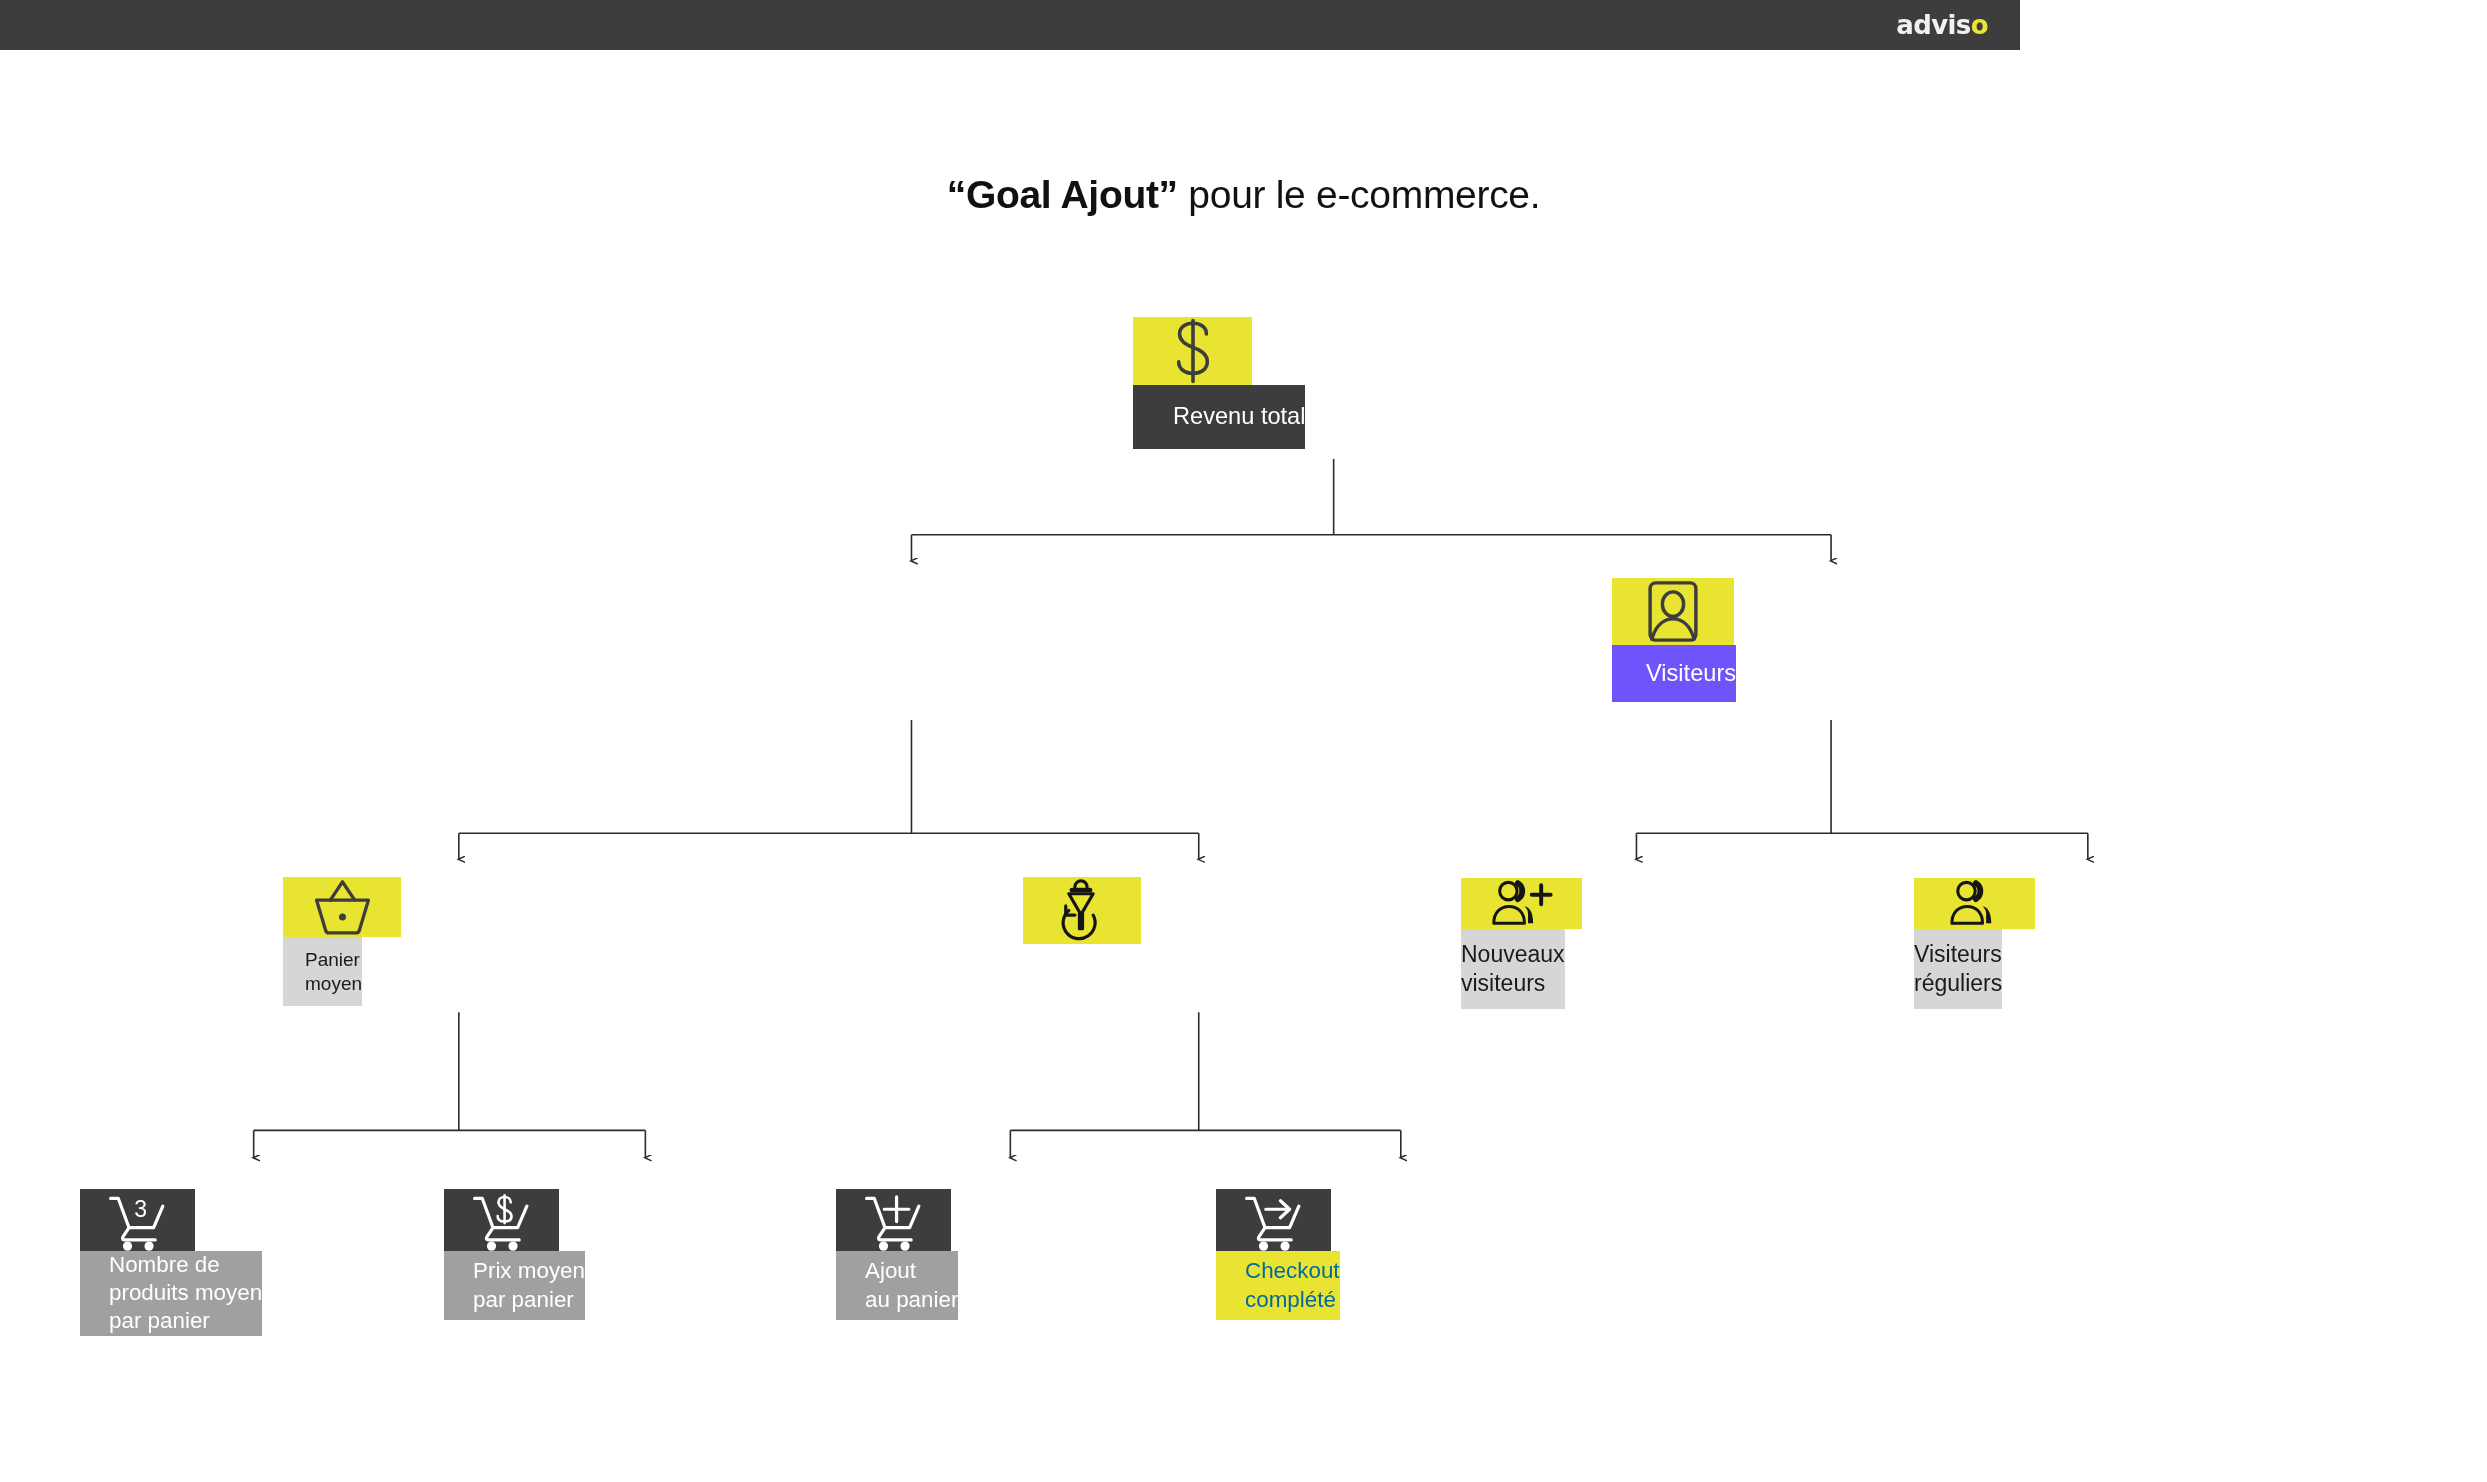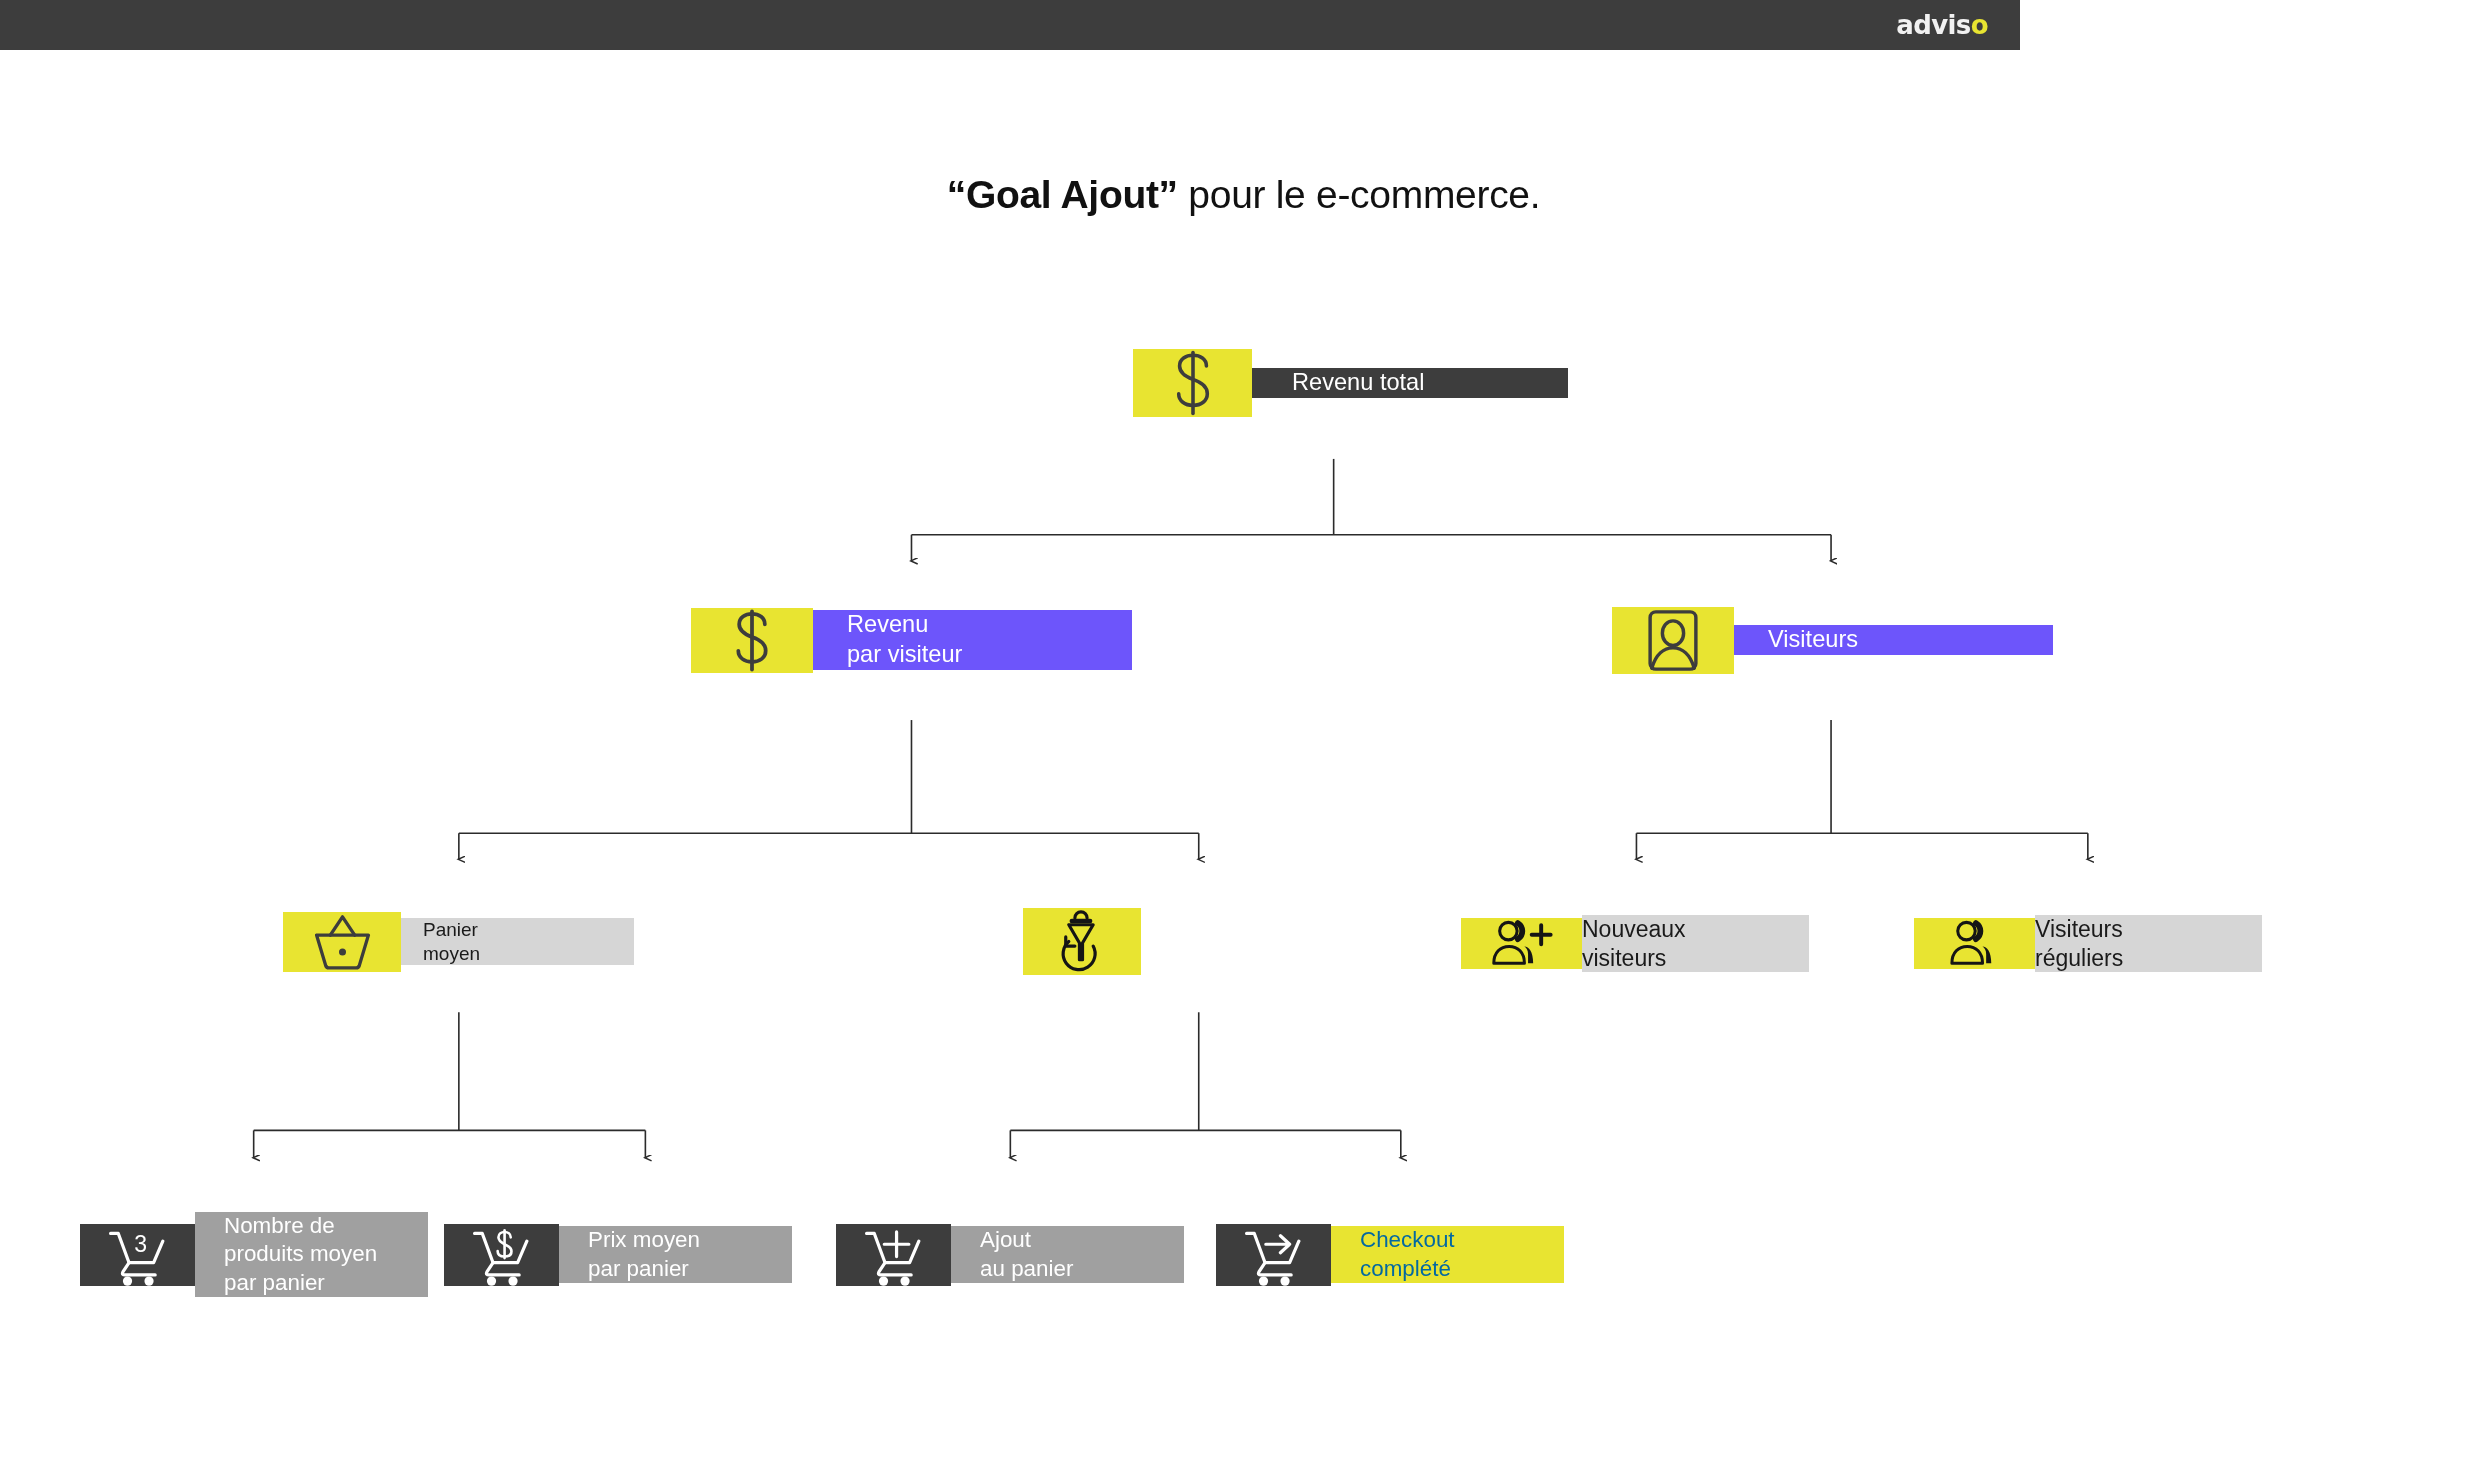--- a/index.html
+++ b/index.html
@@ -65,22 +65,23 @@
     left: 0; top: 0;
     width: 2487px;
     height: 1483px;
     pointer-events: none;
   }
 
   
   .node {
     position: absolute;
     display: flex;
-    align-items: center;
+    align-items: flex-start;
     box-sizing: border-box;
+    flex-direction: column;
   }
   .node .icon-cell {
     flex: 0 0 auto;
     display: flex;
     align-items: center;
     justify-content: center;
     box-sizing: border-box;
   }
   .node .label-cell {
     flex: 1 1 auto;
@@ -177,30 +178,20 @@
   <div class="node lvl1" style="left:1133px; top:317px;">
     <div class="icon-cell ic-yellow">
       <svg width="60" height="68" viewBox="0 0 64 76" fill="none" stroke="#3d3d3d" stroke-width="4" stroke-linecap="round" stroke-linejoin="round">
         <path d="M32 4 L32 72"></path>
         <path d="M47 19 C47 11 40 7 32 7 C24 7 17 11 17 19 C17 27 24 31 32 34 C41 37 48 41 48 50 C48 58 41 63 32 63 C23 63 16 58 16 50"></path>
       </svg>
     </div>
     <div class="label-cell bd-dark">Revenu total</div>
   </div>
 
-  <div class="node lvl2" style="left:691px; top:578px;">
-    <div class="icon-cell ic-yellow">
-      <svg width="56" height="65" viewBox="0 0 64 76" fill="none" stroke="#3d3d3d" stroke-width="4.4" stroke-linecap="round" stroke-linejoin="round">
-        <path d="M32 4 L32 72"></path>
-        <path d="M47 19 C47 11 40 7 32 7 C24 7 17 11 17 19 C17 27 24 31 32 34 C41 37 48 41 48 50 C48 58 41 63 32 63 C23 63 16 58 16 50"></path>
-      </svg>
-    </div>
-    <div class="label-cell bd-purple">Revenu
-par visiteur</div>
-  </div>
 
   <div class="node lvl2" style="left:1612px; top:578px;">
     <div class="icon-cell ic-yellow">
       <svg width="60" height="67" viewBox="0 0 72 82" fill="none" stroke="#3d3d3d" stroke-width="4.2" stroke-linecap="round" stroke-linejoin="round">
         <rect x="8" y="6" width="56" height="70" rx="7"></rect>
         <ellipse cx="36" cy="32" rx="13" ry="15"></ellipse>
         <path d="M10 75 C15 58 25 50 36 50 C47 50 57 58 62 75"></path>
       </svg>
     </div>
     <div class="label-cell bd-purple">Visiteurs</div>

